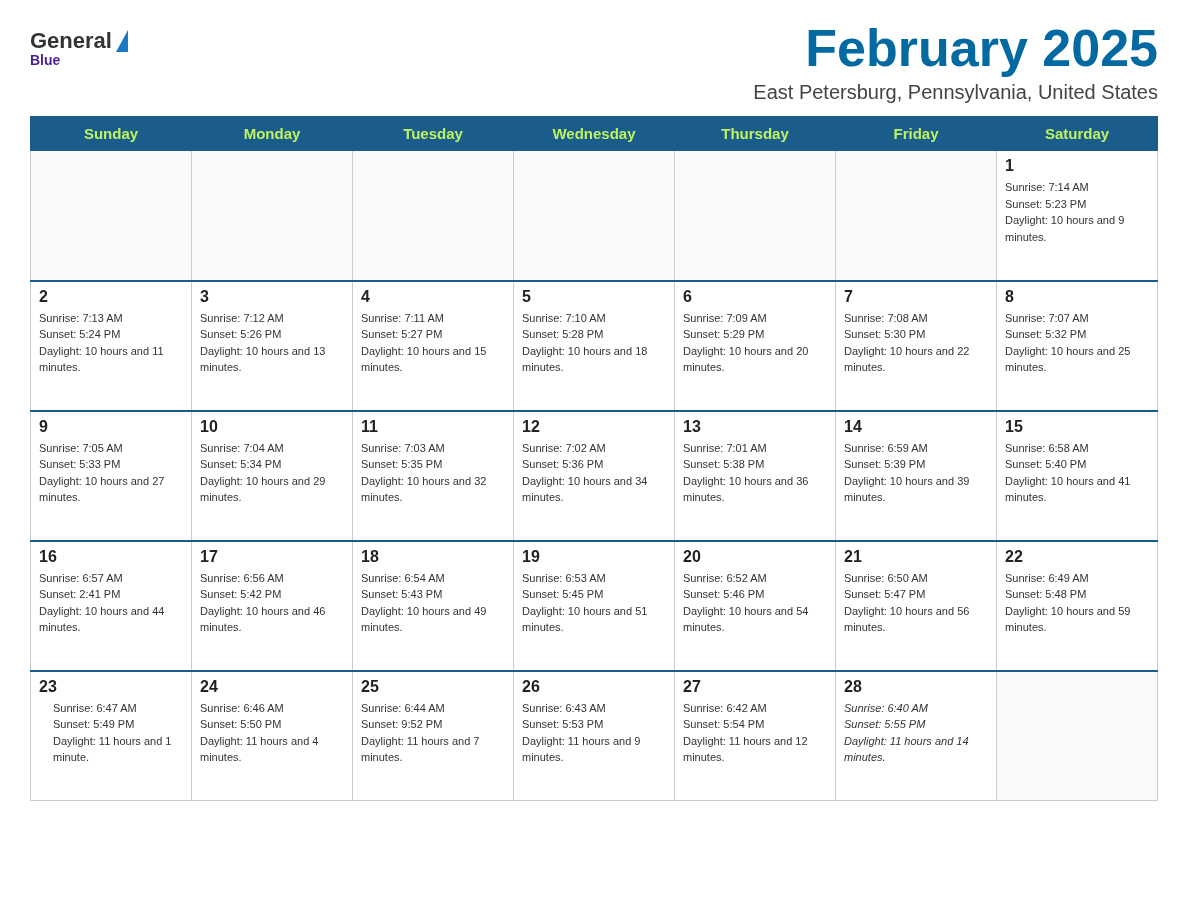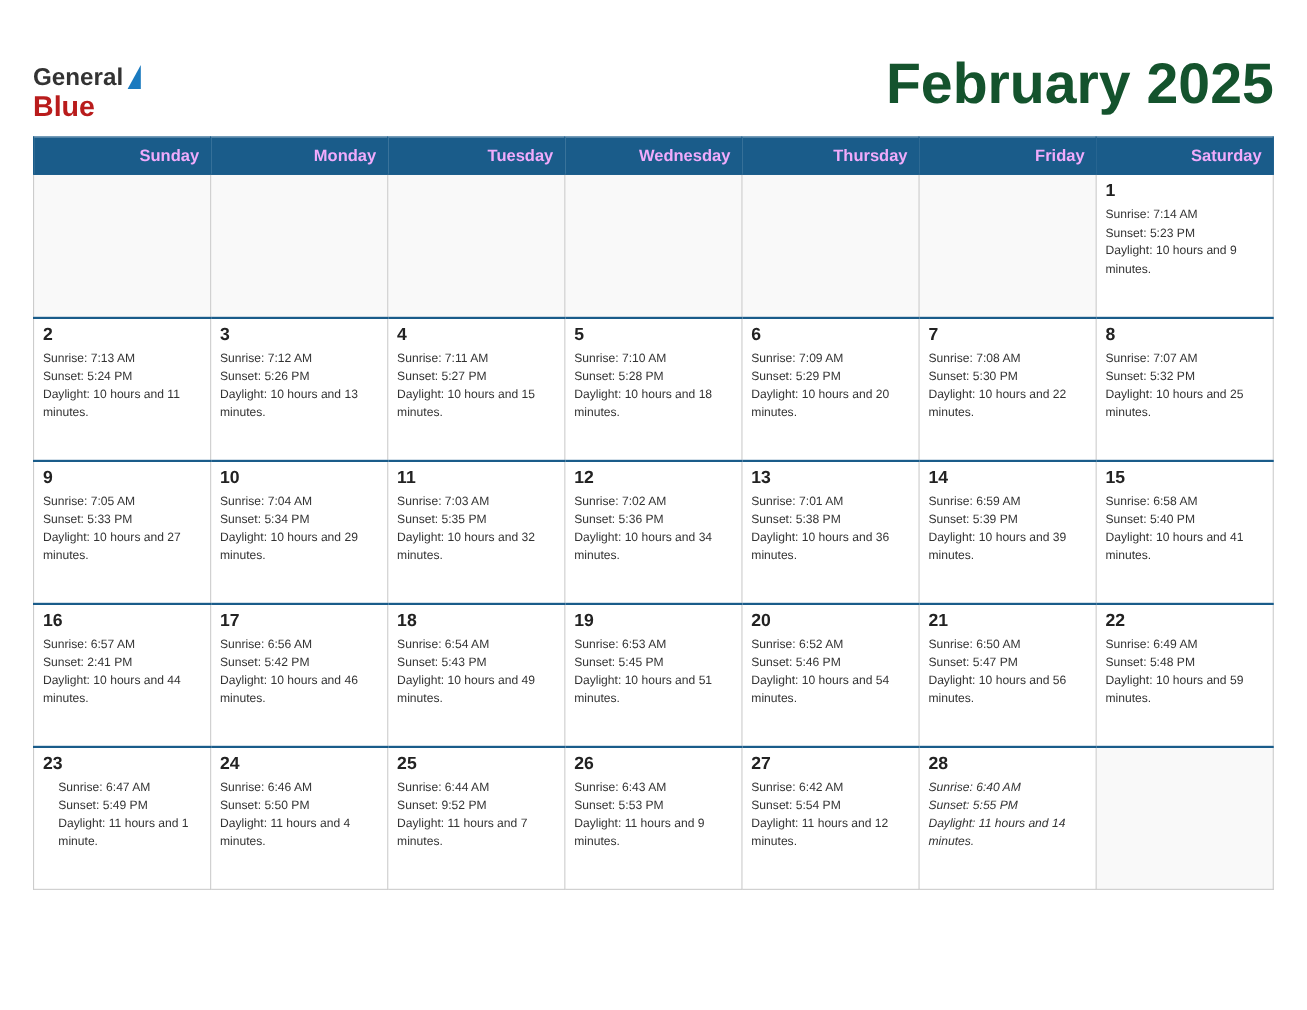--- a/index.html
+++ b/index.html
@@ -8,68 +8,67 @@
       background: #fff;
       padding: 20px 30px;
       width: 1188px;
       min-height: 918px;
     }
     .header-area {
       display: flex;
       justify-content: space-between;
       align-items: flex-start;
       margin-bottom: 10px;
-      margin-top: 29px;
     }
     .logo {
       display: flex;
       flex-direction: column;
       align-items: flex-start;
       margin-top: 10px;
     }
     .logo-general {
       font-size: 22px;
       font-weight: bold;
       color: #333;
       line-height: 1;
     }
     .logo-blue {
-      font-size: 26px;
-      font-weight: bold;
-      color: #b91c1c;
+      font-size: 14px;
+      font-weight: bold;
+      color: #4c1d95;
       display: flex;
       align-items: center;
       gap: 4px;
     }
     .title-area {
       text-align: right;
     }
     .month-title {
       font-size: 52px;
       font-weight: bold;
-      color: #14532d;
+      color: #0369a1;
       line-height: 1.1;
     }
     .location-title {
       font-size: 20px;
       color: #444;
       margin-top: 4px;
     }
     .calendar {
       width: 100%;
       border-collapse: collapse;
       margin-top: 12px;
     }
     .calendar thead th {
       background-color: #1a5c8a;
-      color: #f0abfc;
+      color: #bef264;
       font-size: 15px;
       font-weight: bold;
       padding: 8px 10px;
-      text-align: right;
+      text-align: center;
       border: 1px solid #1a5c8a;
     }
     .calendar tbody td {
       border: 1px solid #ccc;
       vertical-align: top;
       padding: 6px 8px;
       width: 14.28%;
       min-height: 110px;
       height: 130px;
     }
@@ -97,20 +96,21 @@
 <div class="header-area">
   <div class="logo">
     <div style="display:flex;align-items:center;gap:0;">
       <span class="logo-general">General</span>
       <span style="display:inline-block;width:0;height:0;border-left:12px solid transparent;border-right:0px solid transparent;border-bottom:22px solid #1a7abf;margin-left:4px;margin-top:0;"></span>
     </div>
     <span class="logo-blue">Blue</span>
   </div>
   <div class="title-area">
     <div class="month-title">February 2025</div>
+    <div class="location-title">East Petersburg, Pennsylvania, United States</div>
   </div>
 </div>
 
 <table class="calendar">
   <thead>
     <tr>
     <th>Sunday</th>
         <th>Monday</th>
         <th>Tuesday</th>
         <th>Wednesday</th>

